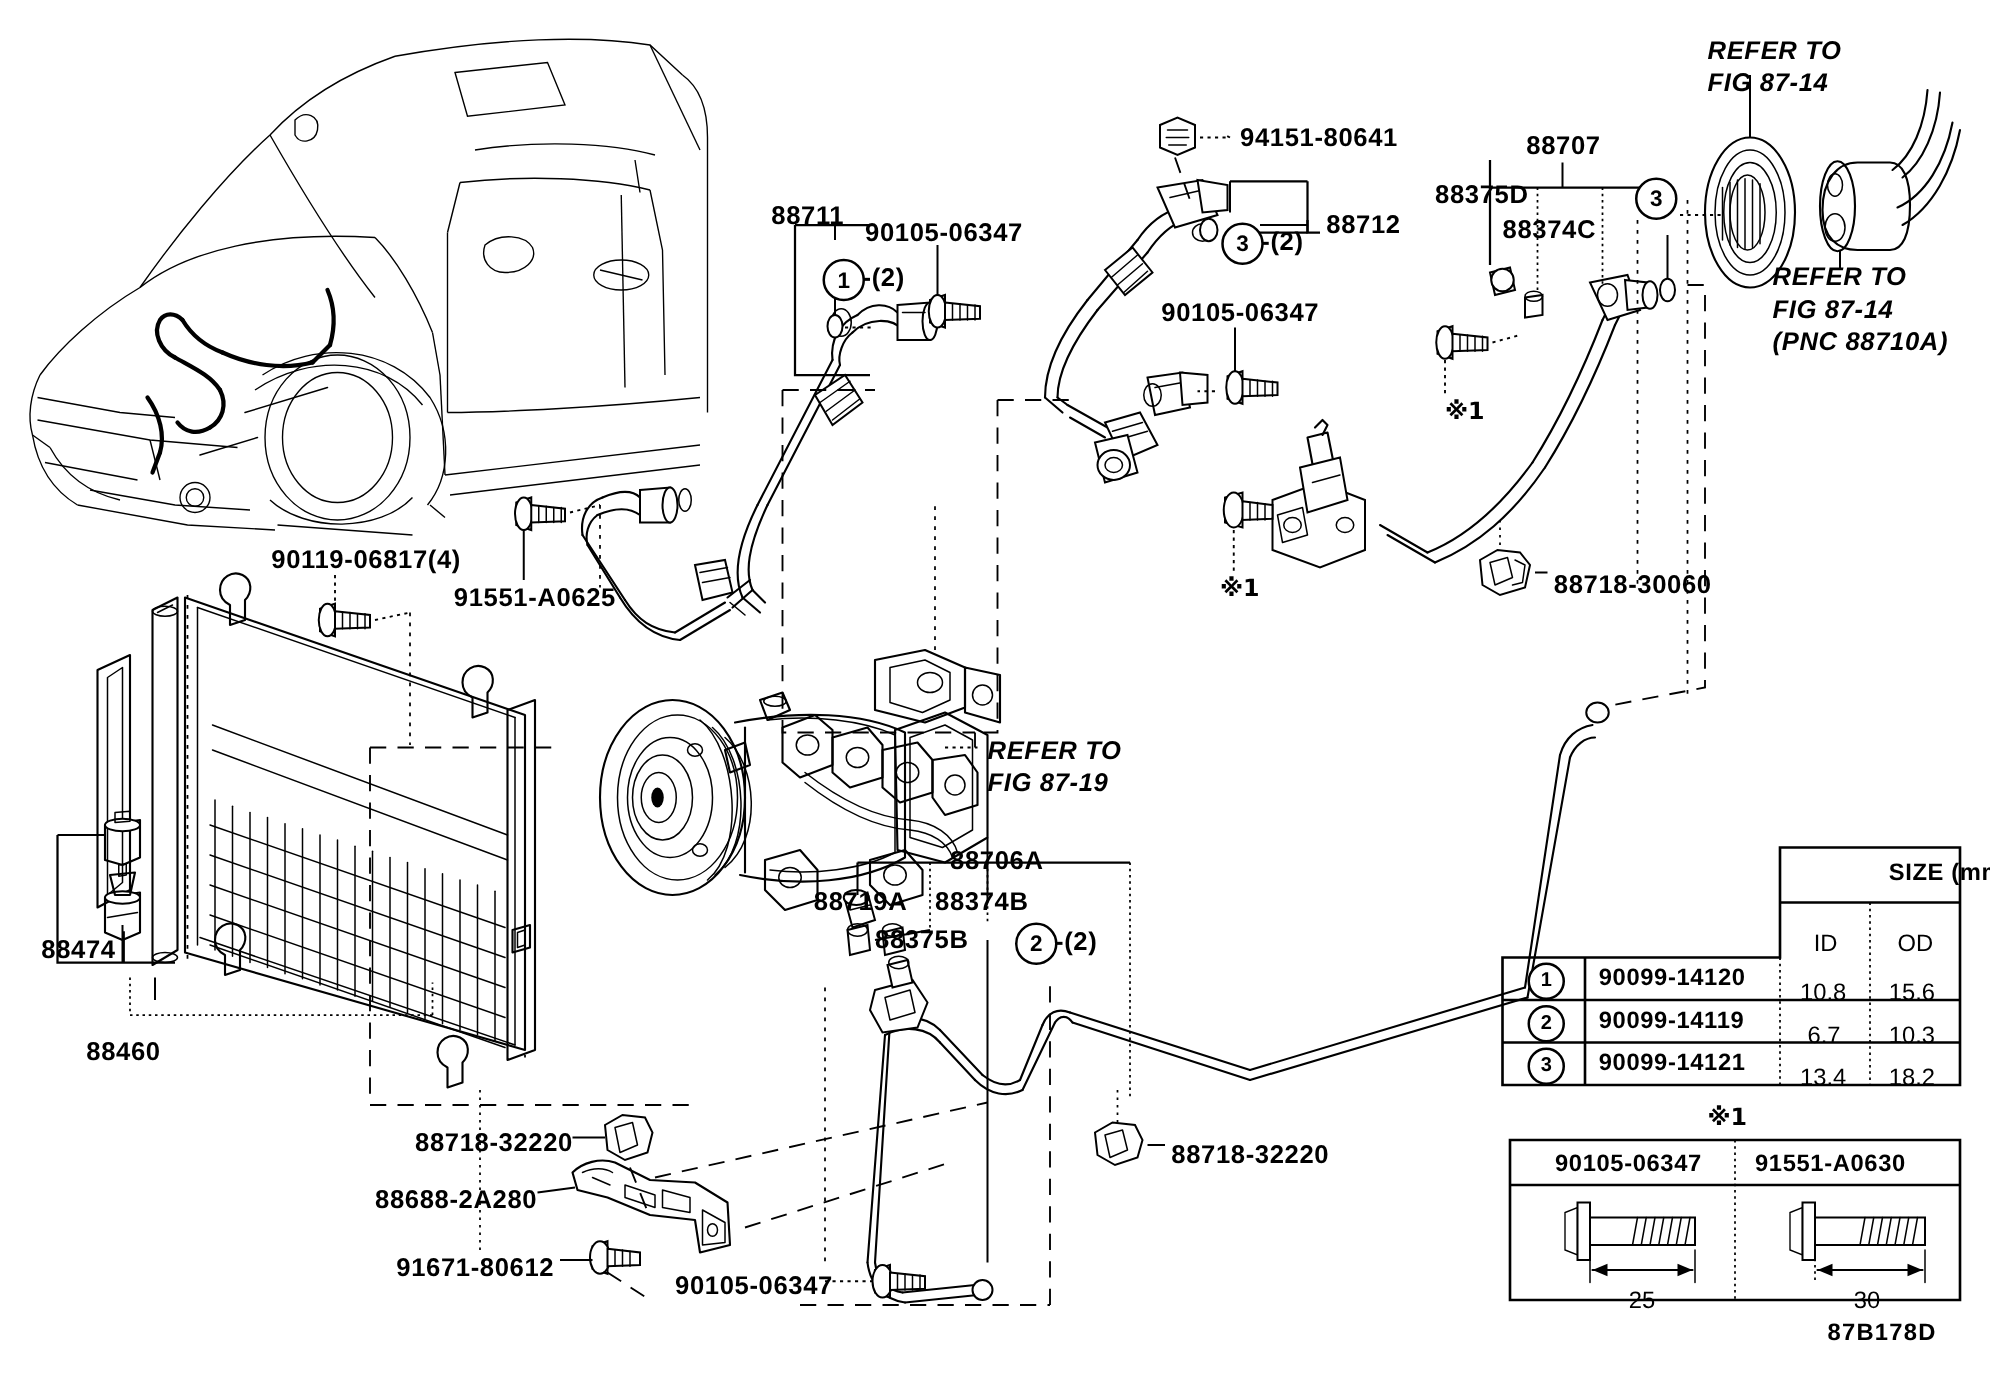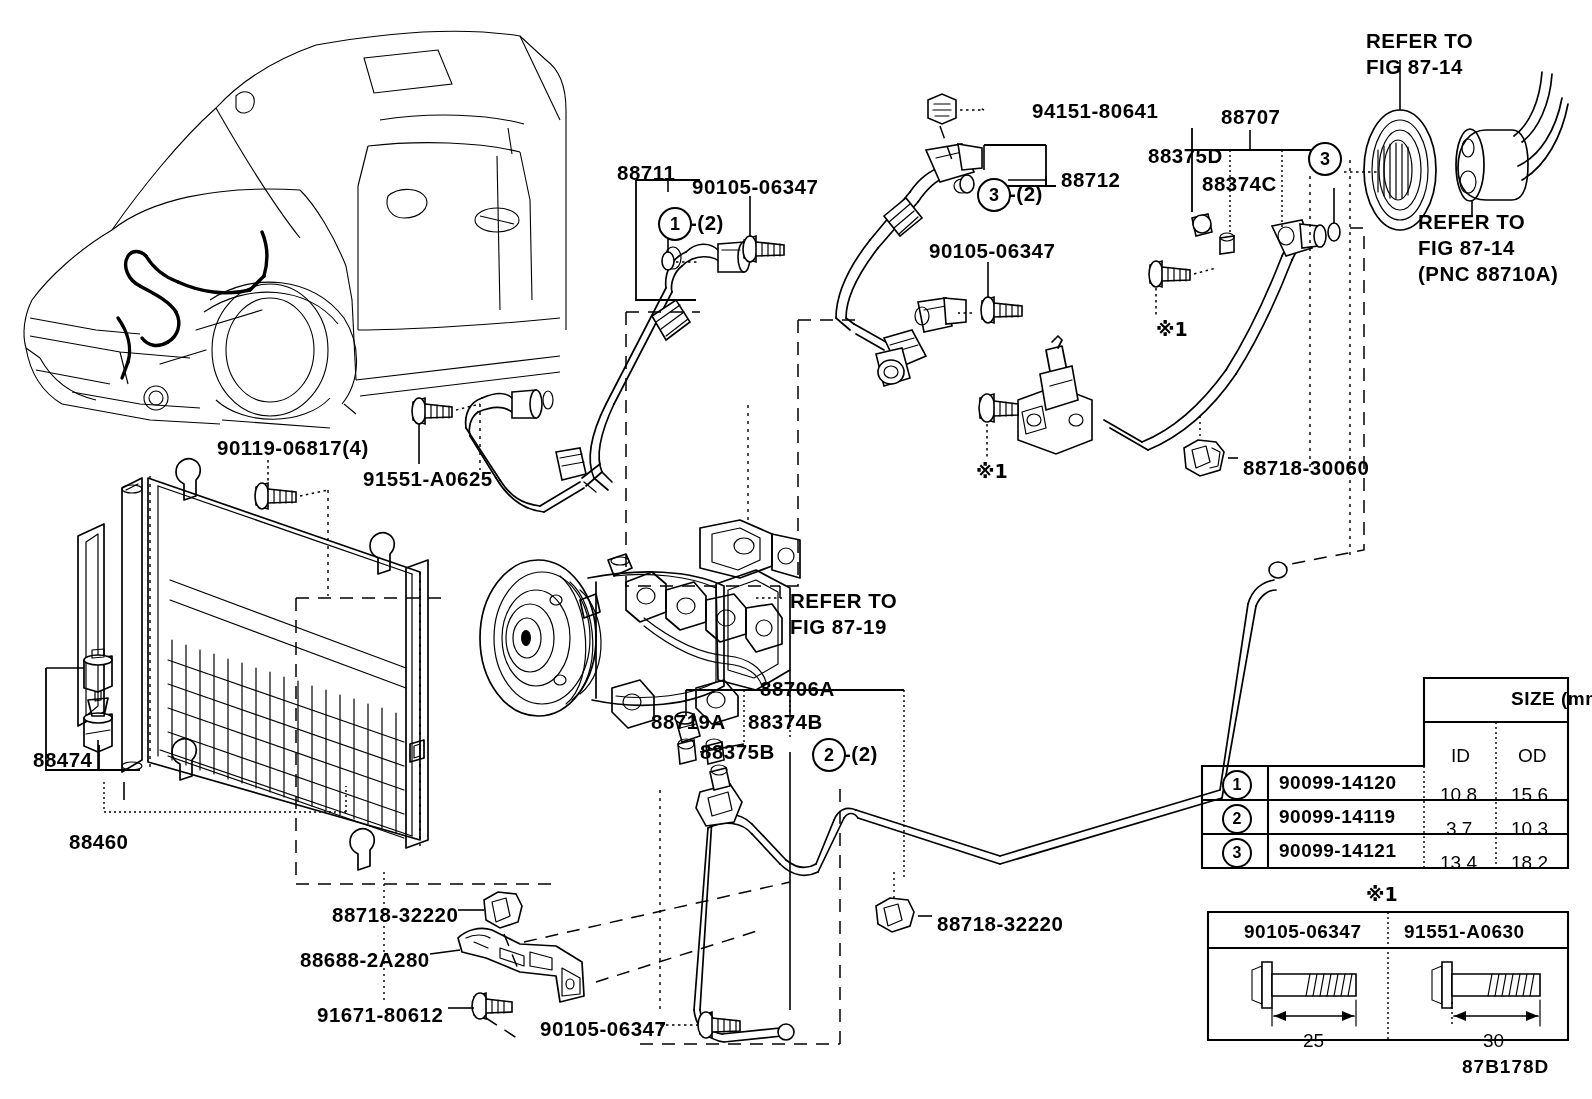--- a/index.html
+++ b/index.html
@@ -5,21 +5,21 @@
   html,body{margin:0;padding:0;background:#ffffff;}
   body{width:1592px;height:1099px;position:relative;overflow:hidden;
        font-family:"Liberation Sans", sans-serif;color:#000;}
   #stage{position:absolute;left:0;top:0;width:1592px;height:1099px;}
   svg{position:absolute;left:0;top:0;width:1592px;height:1099px;}
   .lbl{position:absolute;font-family:"Liberation Sans", sans-serif;font-weight:bold;
        font-size:20.5px;letter-spacing:0.5px;white-space:pre;color:#000;line-height:1.18;}
   .lbl.tbl{font-weight:bold;font-size:19px;}
   .lbl.tbln{font-weight:normal;font-size:19px;letter-spacing:0px;margin-top:12px;}
   .lbl.code{font-size:19px;font-weight:bold;letter-spacing:1px;}
-  .multi{line-height:1.28;}
+  .multi{line-height:1.28;font-style:italic;}
   .cir{position:absolute;border:2.2px solid #000;border-radius:50%;
        width:30px;height:30px;display:flex;align-items:center;justify-content:center;
        font-size:18px;font-weight:bold;background:#fff;font-family:"Liberation Sans",sans-serif;}
   .cirs{width:26px;height:26px;font-size:16px;border-width:2px;}
   .star{position:absolute;font-size:19px;font-weight:bold;font-family:"DejaVu Sans",sans-serif;}
 </style>
 </head>
 <body>
 
 <div id="stage">
@@ -639,21 +639,21 @@
       <path class="tbld" d="M1452 1002 L 1452 1026"></path>
       <path class="lnt" d="M1540 1000 L 1540 1026"></path>
       <path class="ln" d="M1454 1016 L 1538 1016"></path>
       <path class="bk" d="M1454 1016 L 1466 1011 L 1466 1021 Z"></path>
       <path class="bk" d="M1538 1016 L 1526 1011 L 1526 1021 Z"></path>
     </g>
   </svg>
 
   <div class="lbl" style="left:617px;top:161px;">88711</div>
   <div class="lbl" style="left:692px;top:175px;">90105-06347</div>
-  <div class="lbl" style="left:1032px;top:99px;">94151-80641</div>
+  <div class="lbl" style="left:992px;top:99px;">94151-80641</div>
   <div class="lbl" style="left:1061px;top:168px;">88712</div>
   <div class="lbl" style="left:929px;top:239px;">90105-06347</div>
   <div class="lbl" style="left:1221px;top:105px;">88707</div>
   <div class="lbl" style="left:1148px;top:144px;">88375D</div>
   <div class="lbl" style="left:1202px;top:172px;">88374C</div>
   <div class="lbl" style="left:1243px;top:456px;">88718-30060</div>
   <div class="lbl" style="left:217px;top:436px;">90119-06817(4)</div>
   <div class="lbl" style="left:363px;top:467px;">91551-A0625</div>
   <div class="lbl" style="left:33px;top:748px;">88474</div>
   <div class="lbl" style="left:69px;top:797px;margin-top:33px;">88460</div>
@@ -706,21 +706,21 @@
     <span>1</span>
   </div>
   <div class="lbl tbl" style="left:1279px;top:772px;">90099-14120</div>
   <div class="lbl tbln" style="left:1440px;top:772px;">10.8</div>
   <div class="lbl tbln" style="left:1511px;top:772px;">15.6</div>
 
   <div class="cir cirs" style="left:1222px;top:804px;">
     <span>2</span>
   </div>
   <div class="lbl tbl" style="left:1279px;top:806px;">90099-14119</div>
-  <div class="lbl tbln" style="left:1446px;top:806px;">3.7</div>
+  <div class="lbl tbln" style="left:1446px;top:806px;">6.7</div>
   <div class="lbl tbln" style="left:1511px;top:806px;">10.3</div>
 
   <div class="cir cirs" style="left:1222px;top:838px;">
     <span>3</span>
   </div>
   <div class="lbl tbl" style="left:1279px;top:840px;">90099-14121</div>
   <div class="lbl tbln" style="left:1440px;top:840px;">13.4</div>
   <div class="lbl tbln" style="left:1511px;top:840px;">18.2</div>
 
   <div class="lbl tbl" style="left:1244px;top:921px;">90105-06347</div>

